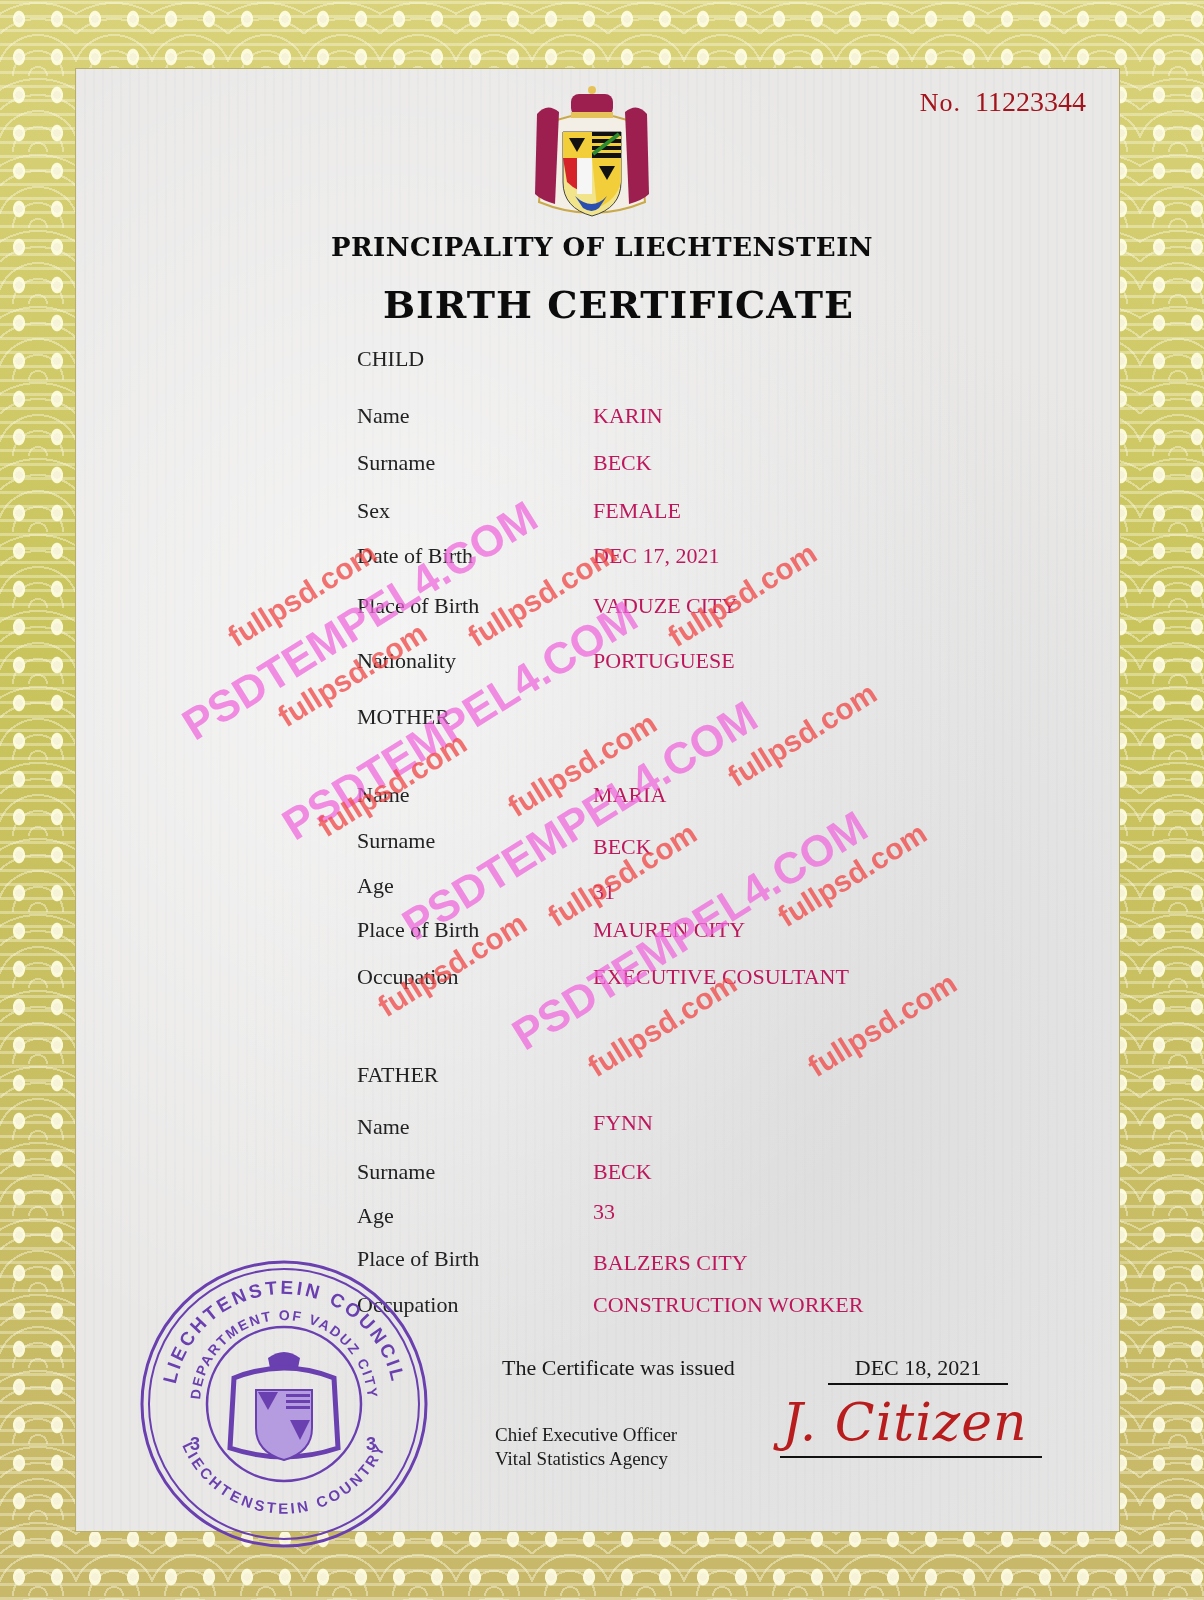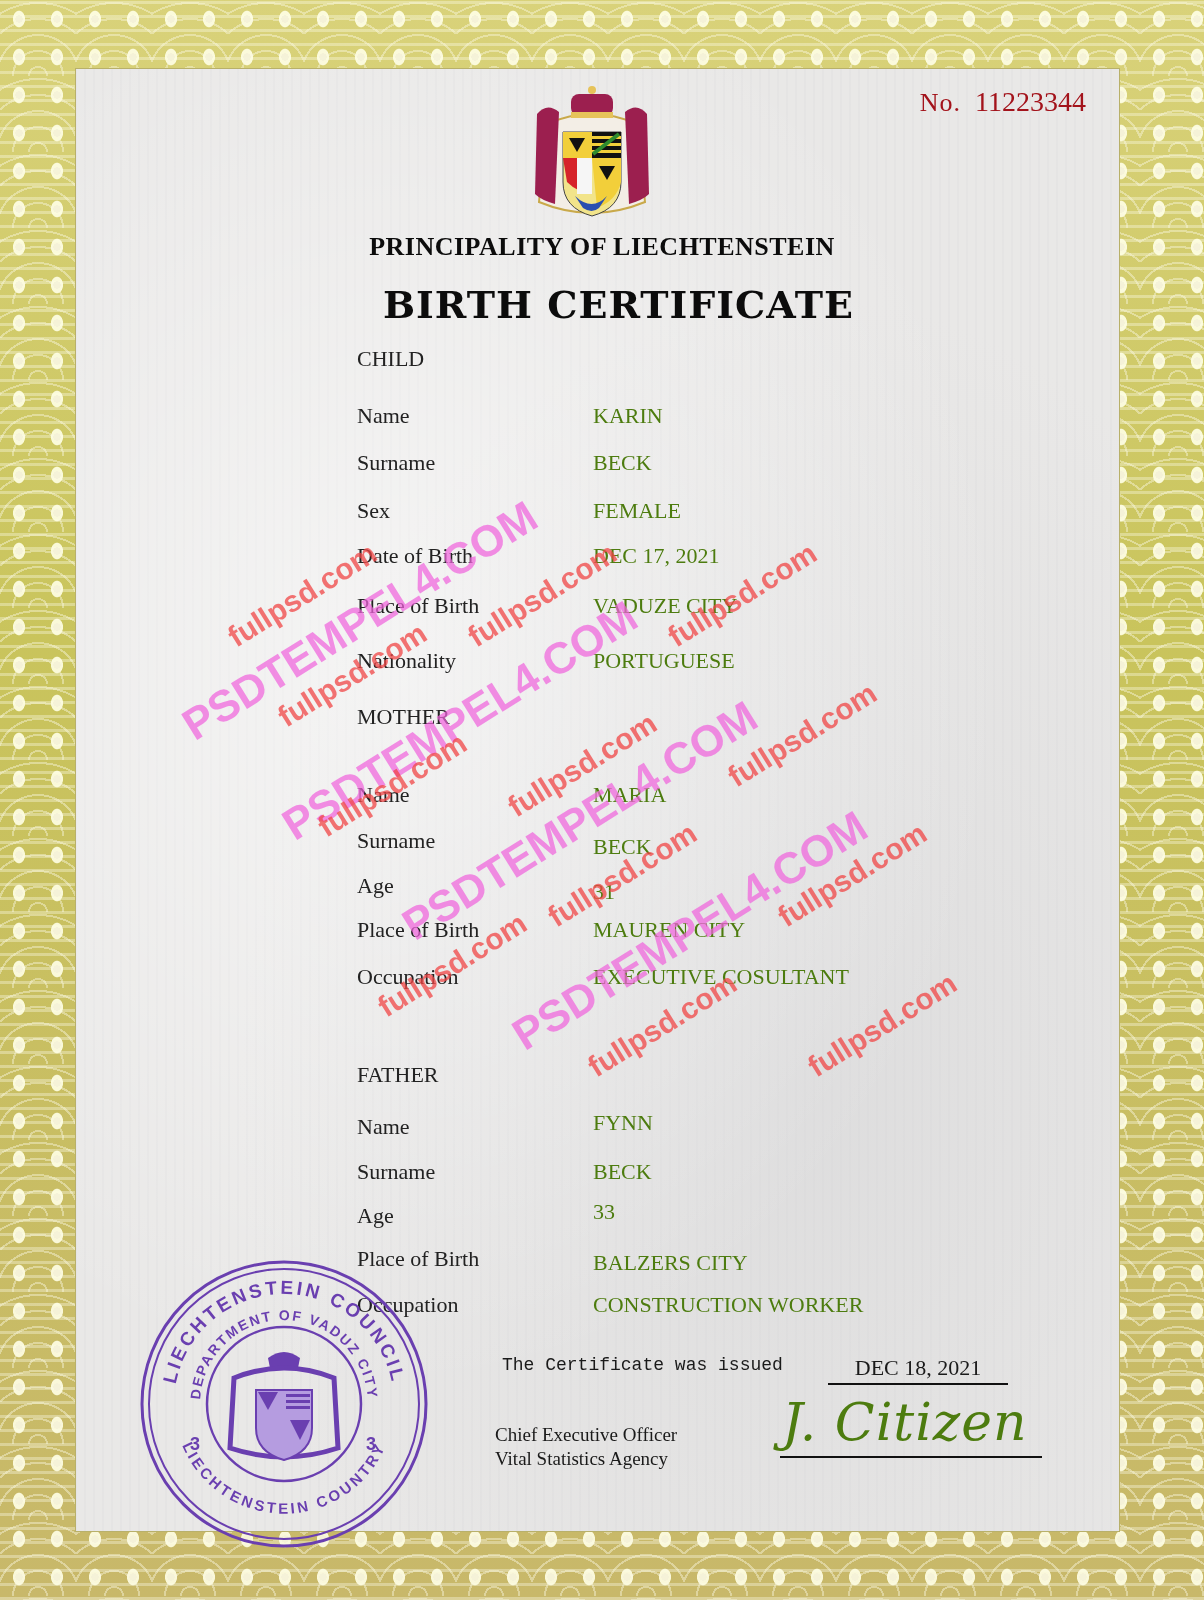--- a/index.html
+++ b/index.html
@@ -40,44 +40,44 @@
       color: #a3131b; font-size: 28px; font-family: "Liberation Serif", serif;
     }
     .cert-no .lbl { font-size: 26px; margin-right: 14px; letter-spacing: 1px; margin-left: 8px; }
     .crest {
       position: absolute; left: 527px; top: 84px; width: 130px; height: 148px;
     }
     .heading {
       position: absolute; left: 0; right: 0; text-align: center;
       font-family: "DejaVu Serif", serif; font-weight: bold; color: #0c0c0c;
     }
-    .h1 { top: 232px; font-size: 26px; letter-spacing: 0.5px; font-family: Liberation Serif, serif; }
+    .h1 { top: 232px; font-size: 26px; letter-spacing: 0.5px; }
     .h2 { top: 282px; font-size: 38px; letter-spacing: 1px; margin-left: 33px; }
     .section-title {
       position: absolute; left: 357px; font-size: 22px; color: #222;
       font-family: "Liberation Serif", serif;
     }
     .row { position: absolute; left: 357px; width: 600px; font-size: 22px; font-family: "Liberation Serif", serif; }
     .row .label { position: absolute; left: 0; color: #222; }
-    .row .value { position: absolute; left: 236px; color: #4d7c0f; white-space: nowrap; }
+    .row .value { position: absolute; left: 236px; color: #be185d; white-space: nowrap; }
     .issued {
-      position: absolute; left: 502px; top: 1355px; font-size: 18px; font-family: Liberation Mono, monospace;
+      position: absolute; left: 502px; top: 1355px; font-size: 22px; font-family: Liberation Serif, serif;
     }
     .issued-date {
       position: absolute; left: 828px; top: 1355px; width: 180px; text-align: center;
       font-size: 22px; border-bottom: 2px solid #111; padding-bottom: 2px;
       font-family: "Liberation Serif", serif;
     }
     .officer {
       position: absolute; left: 495px; top: 1423px; width: 250px; text-align: left;
       font-size: 19px; line-height: 24px; font-family: "Liberation Serif", serif;
     }
     .sig-line { position: absolute; left: 780px; top: 1456px; width: 262px; border-bottom: 2px solid #111; }
     .signature {
-      position: absolute; left: 782px; top: 1392px; color: #4d7c0f;
+      position: absolute; left: 782px; top: 1392px; color: #b91c1c;
       font-family: "DejaVu Serif", serif; font-style: italic; font-size: 52px; letter-spacing: 1px;
     }
     .stamp { position: absolute; left: 138px; top: 1258px; width: 292px; height: 292px; }
     .watermarks { position: absolute; inset: 0; pointer-events: none; overflow: hidden; }
     .wm { position: absolute; font-family: "Liberation Sans", sans-serif; font-weight: bold; transform-origin: left bottom; white-space: nowrap; }
     .wm.pink { color: rgba(240,100,220,0.72); font-size: 44px; transform: rotate(-32deg); }
     .wm.red { color: rgba(240,70,70,0.75); font-size: 30px; transform: rotate(-32deg); }
   </style>
 </head>
 <body>

